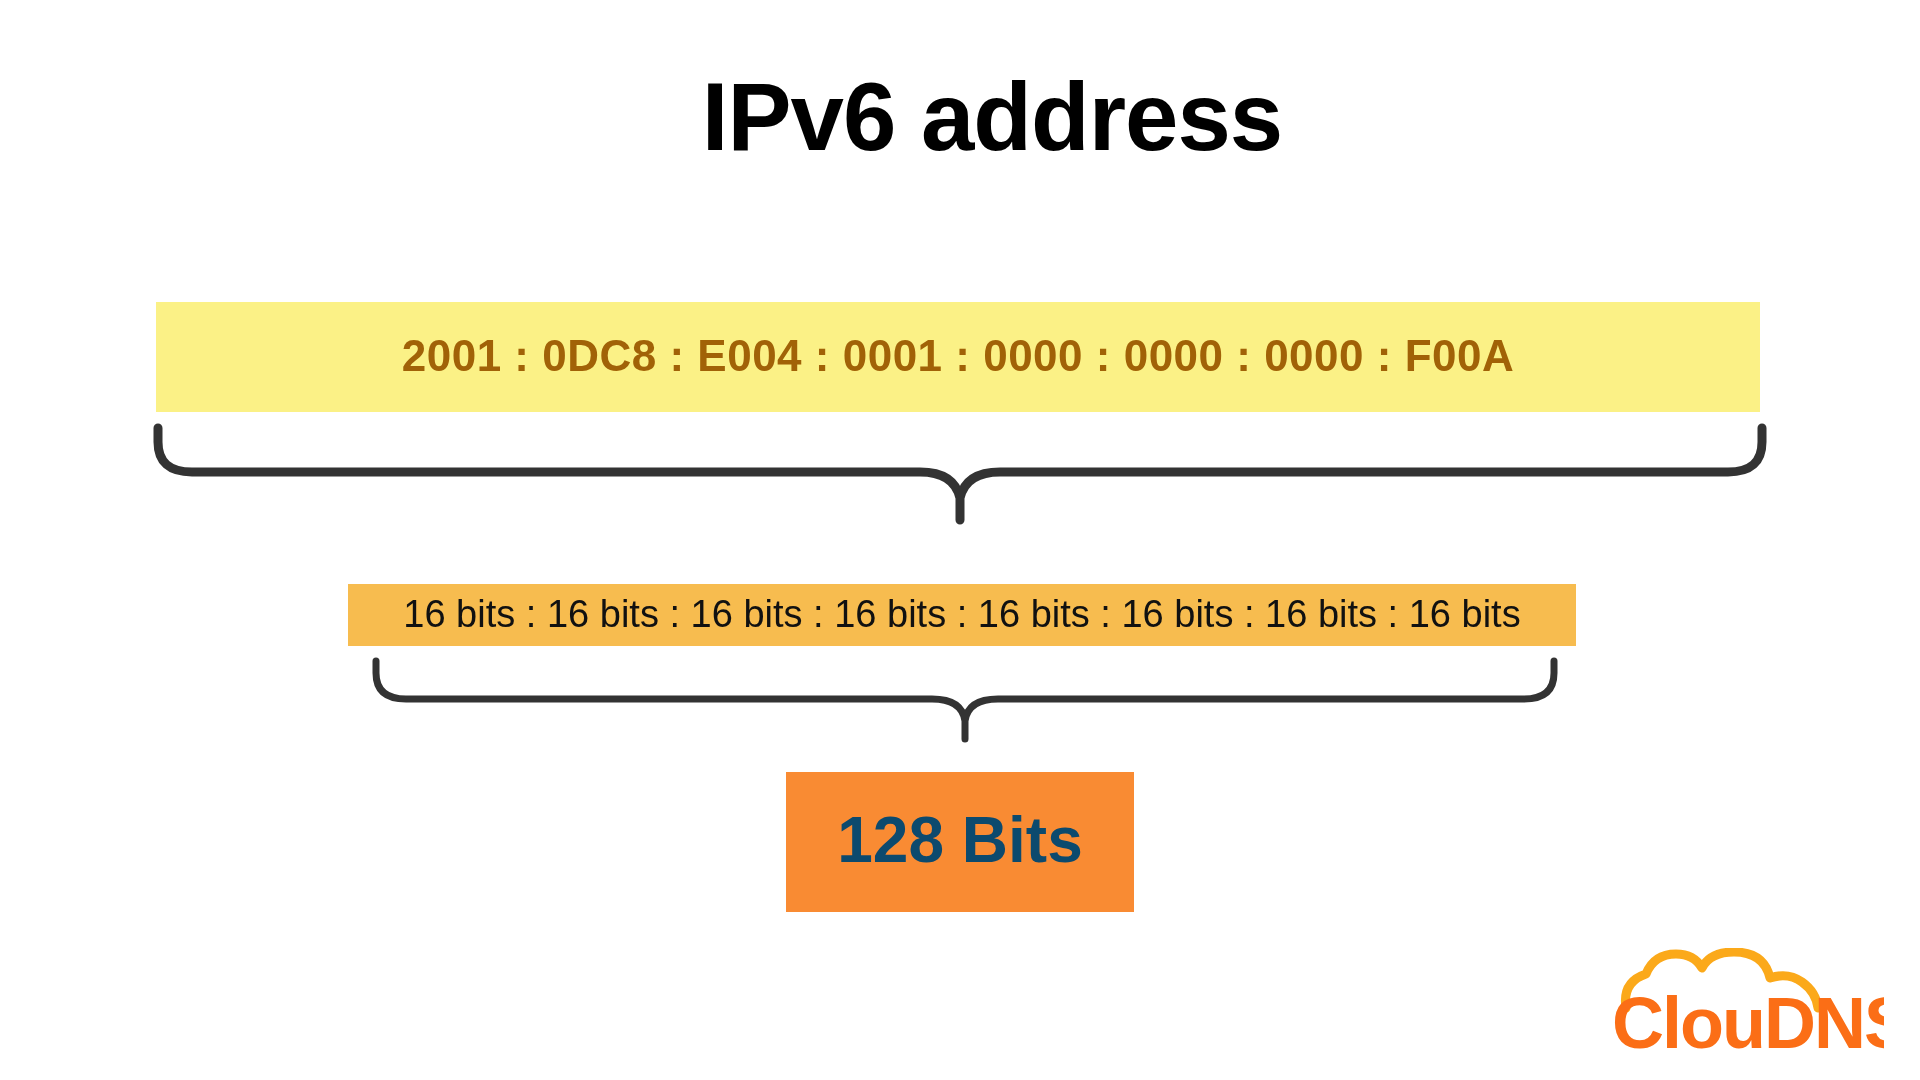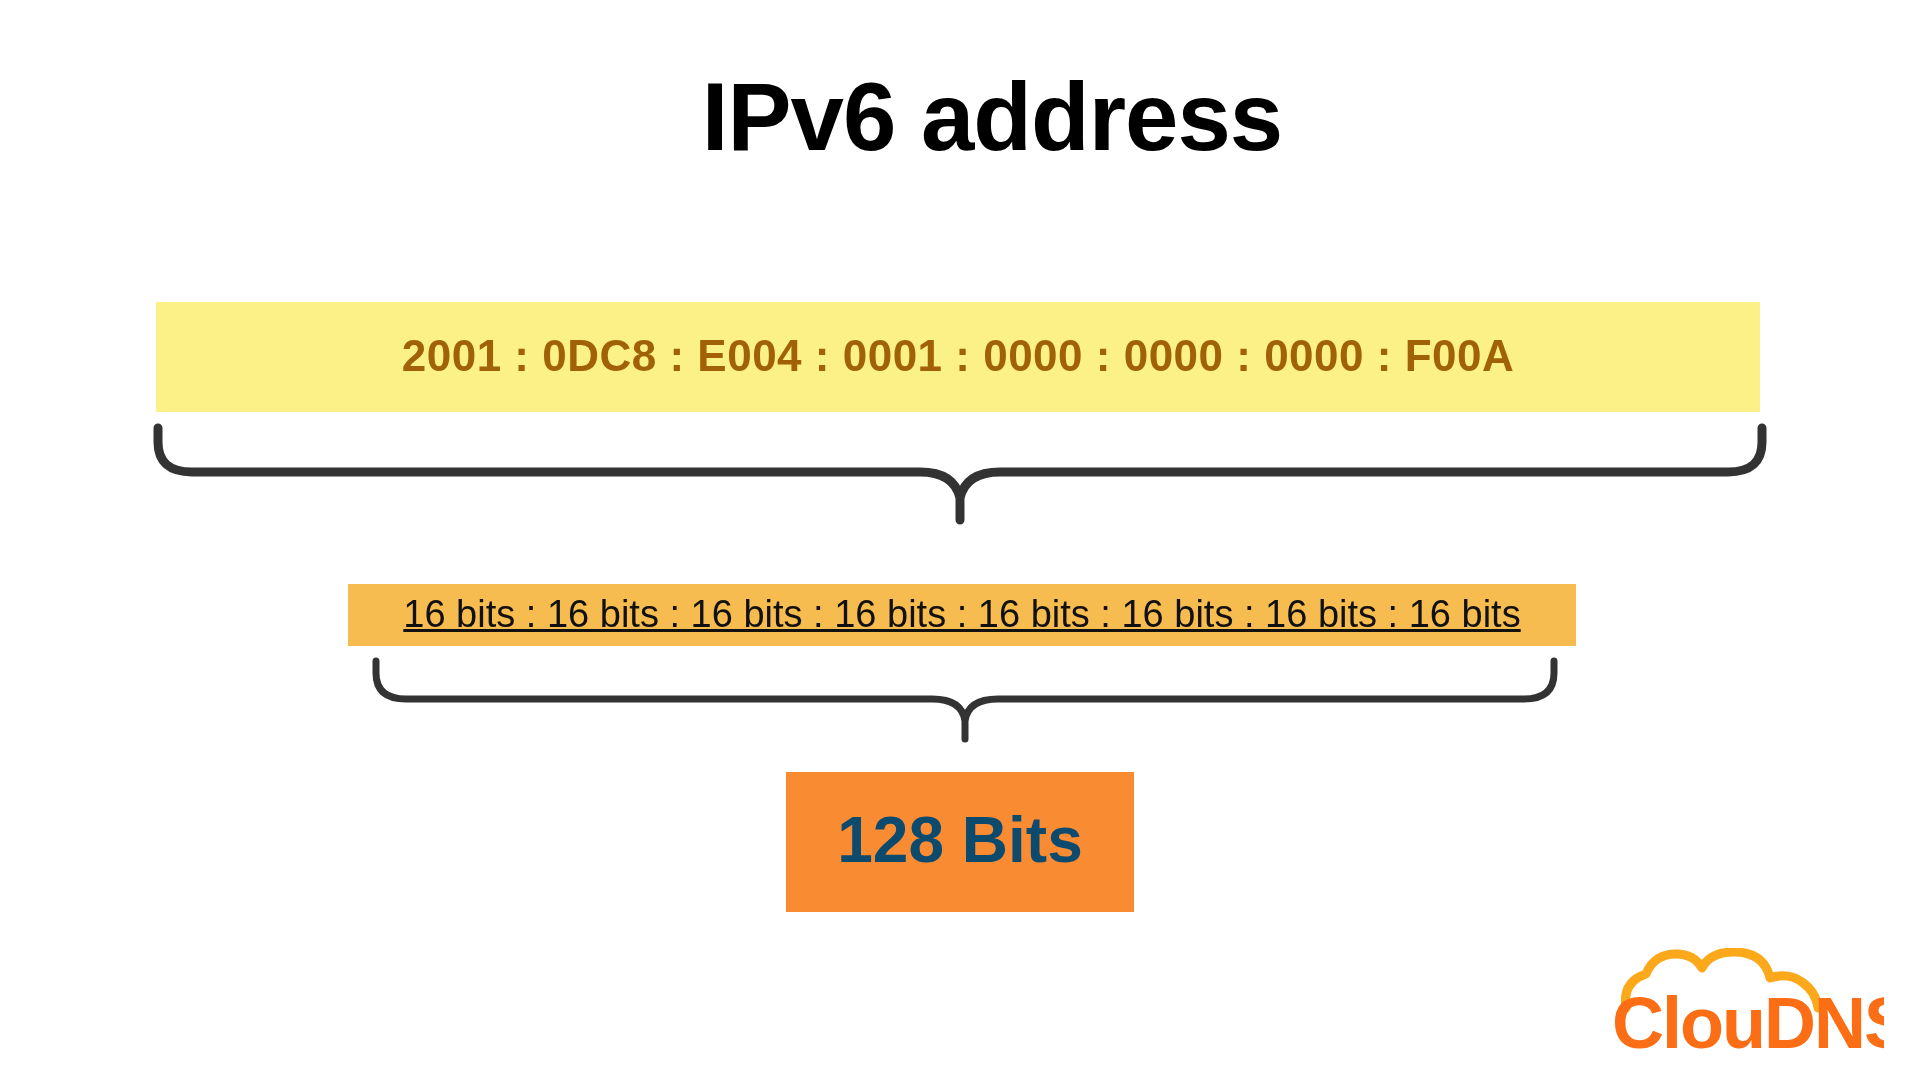--- a/index.html
+++ b/index.html
@@ -64,21 +64,20 @@
     display: flex;
     align-items: center;
     justify-content: center;
   }
   #bits-text {
     font-size: 38px;
     font-weight: normal;
     color: #111111;
     white-space: nowrap;
     transform: translateY(-1px);
-    text-decoration: underline;
   }
 
   
   #total-bits-box {
     position: absolute;
     left: 786px;
     top: 772px;
     width: 348px;
     height: 140px;
     background: #F98B33;

